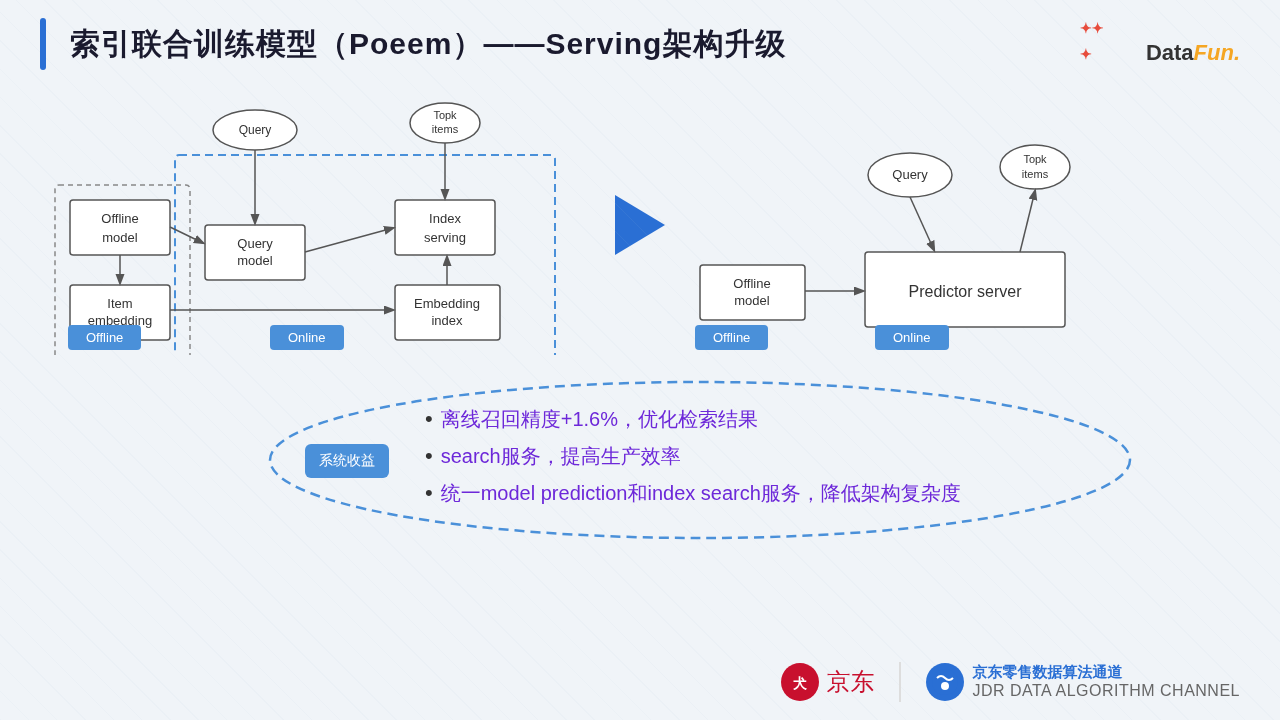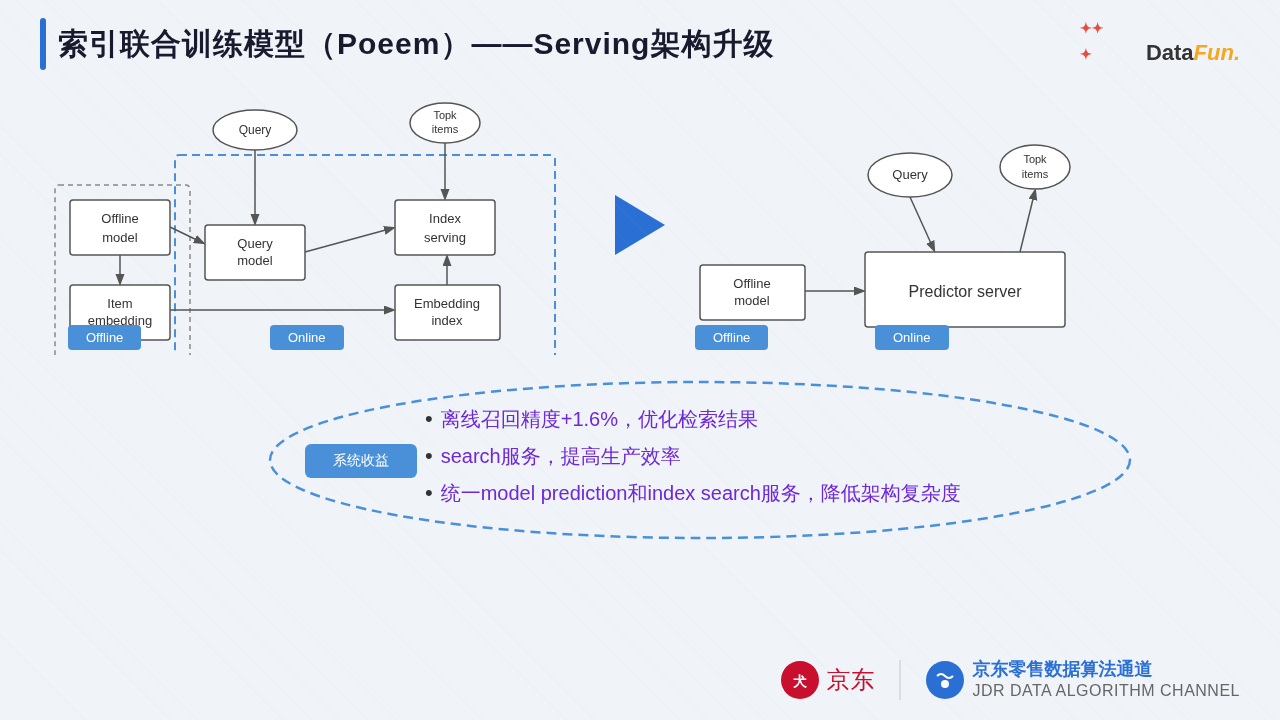--- a/index.html
+++ b/index.html
@@ -44,20 +44,21 @@
       height: 52px;
       background: #2a6fd4;
       border-radius: 3px;
       flex-shrink: 0;
     }
     .main-title {
       font-size: 30px;
       font-weight: bold;
       color: #1a1a2e;
       letter-spacing: 1px;
+      margin-left: 12px;
     }
     .logo-area {
       position: absolute;
       right: 40px;
       top: 14px;
     }
 
     
     .content {
       padding: 10px 40px 10px 40px;
@@ -130,21 +131,21 @@
     }
 
     .system-badge {
       position: absolute;
       left: 40px;
       top: 50%;
       transform: translateY(-50%);
       background: #4a90d9;
       color: white;
       border-radius: 6px;
-      padding: 8px 28px;
+      padding: 8px 14px;
       font-size: 14px;
       font-weight: 500;
       white-space: nowrap;
     }
 
     .bullet-list {
       position: absolute;
       left: 160px;
       top: 50%;
       transform: translateY(-50%);
@@ -356,17 +357,17 @@
   <div style="width:2px;height:40px;background:#ddd;margin:0 5px;"></div>
   <div class="jdr-logo">
     <div class="jdr-icon">
       <svg width="28" height="28" viewBox="0 0 28 28">
         <circle cx="14" cy="14" r="13" fill="#2a6fd4"></circle>
         <path d="M6 10 Q10 6 14 10 Q18 14 22 10" stroke="white" stroke-width="2" fill="none"></path>
         <circle cx="14" cy="18" r="4" fill="white"></circle>
       </svg>
     </div>
     <div class="jdr-text">
-      <div style="font-size:18px;font-weight:bold;color:#2a6fd4;">京东零售数据算法通道</div>
+      <div style="font-size:15px;font-weight:bold;color:#2a6fd4;">京东零售数据算法通道</div>
       <div style="font-size:16px;color:#666;letter-spacing:0.5px;">JDR DATA ALGORITHM CHANNEL</div>
     </div>
   </div>
 </div>
 
 </body></html>

